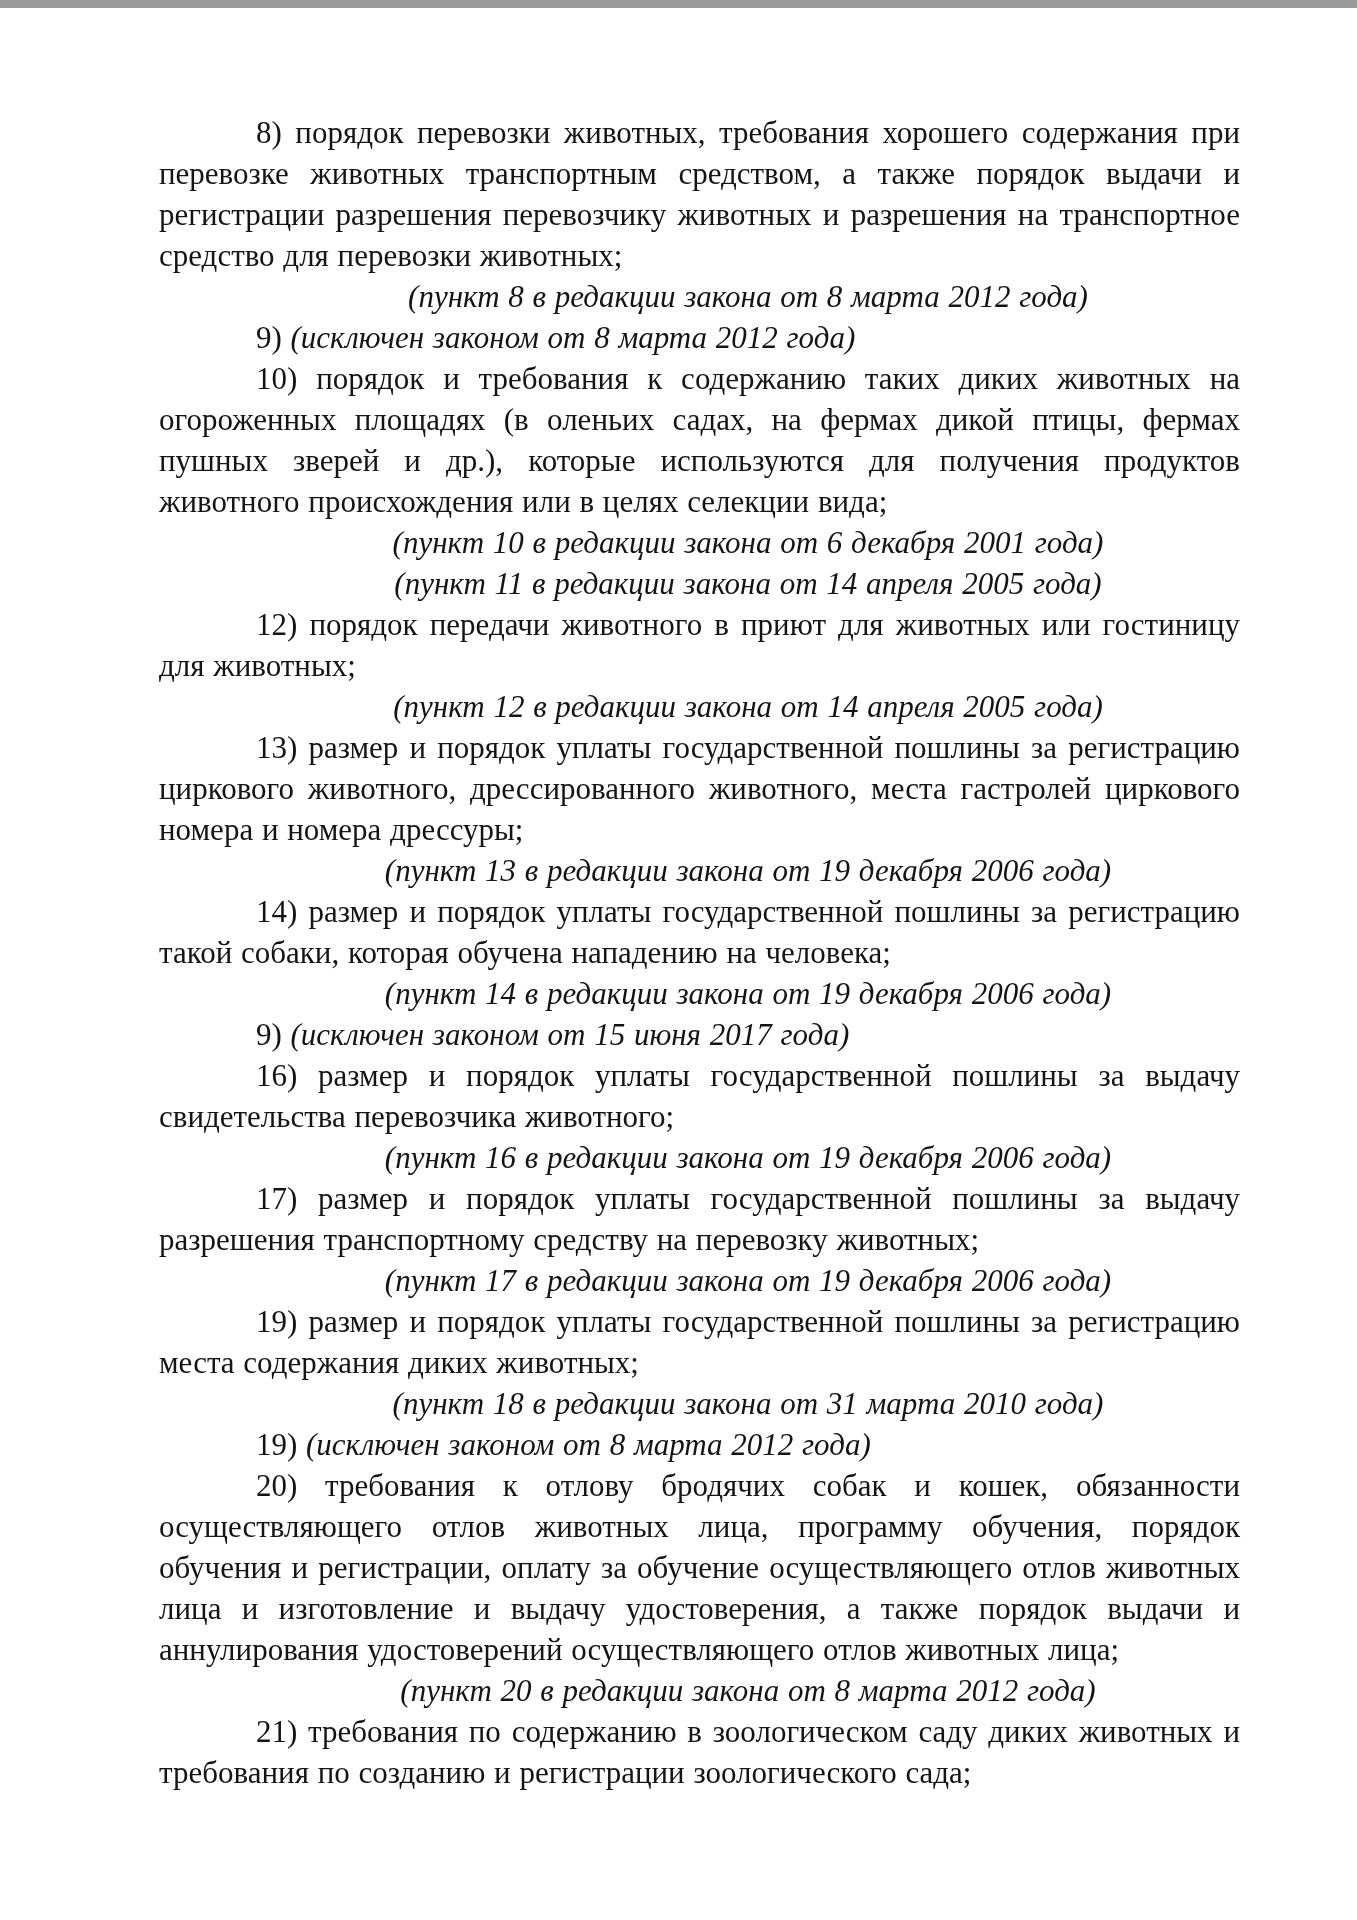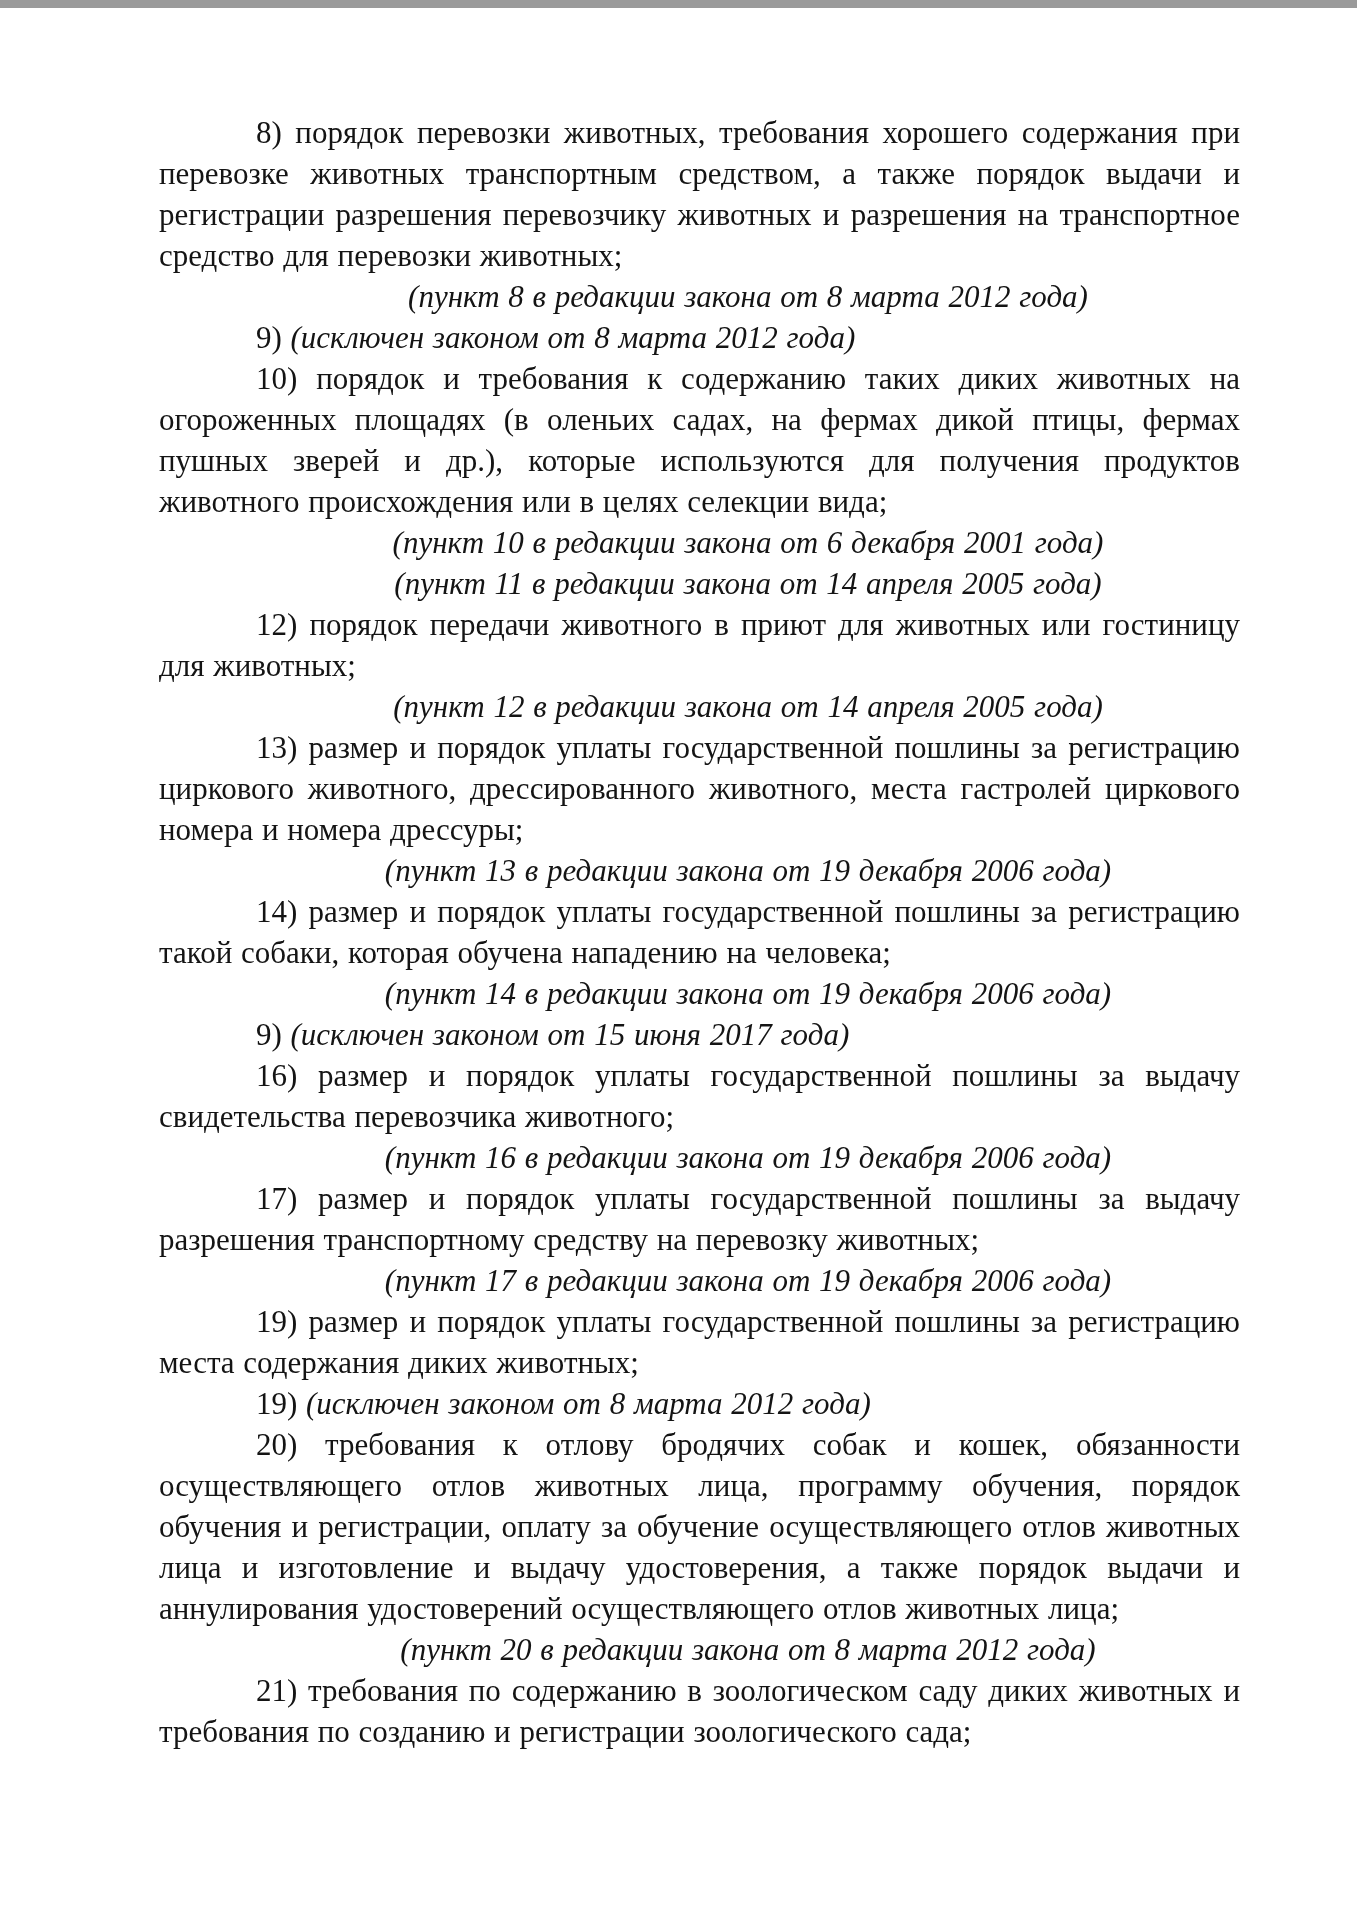--- a/index.html
+++ b/index.html
@@ -74,20 +74,21 @@
 
     <p class="line excluded"><span class="num">9)</span><span class="itl">(исключен законом от 15 июня 2017 года)</span></p>
 
     <p class="line clause">16) размер и порядок уплаты государственной пошлины за выдачу свидетельства перевозчика животного;</p>
     <p class="line note">(пункт 16 в редакции закона от 19 декабря 2006 года)</p>
 
     <p class="line clause">17) размер и порядок уплаты государственной пошлины за выдачу разрешения транспортному средству на перевозку животных;</p>
     <p class="line note">(пункт 17 в редакции закона от 19 декабря 2006 года)</p>
 
     <p class="line clause">19) размер и порядок уплаты государственной пошлины за регистрацию места содержания диких животных;</p>
+    <p class="line note">(пункт 18 в редакции закона от 31 марта 2010 года)</p>
 
     <p class="line excluded"><span class="num">19)</span><span class="itl">(исключен законом от 8 марта 2012 года)</span></p>
 
     <p class="line clause">20) требования к отлову бродячих собак и кошек, обязанности осуществляющего отлов животных лица, программу обучения, порядок обучения и регистрации, оплату за обучение осуществляющего отлов животных лица и изготовление и выдачу удостоверения, а также порядок выдачи и аннулирования удостоверений осуществляющего отлов животных лица;</p>
     <p class="line note">(пункт 20 в редакции закона от 8 марта 2012 года)</p>
 
     <p class="line clause">21) требования по содержанию в зоологическом саду диких животных и требования по созданию и регистрации зоологического сада;</p>
 
   </div>
 </div>

